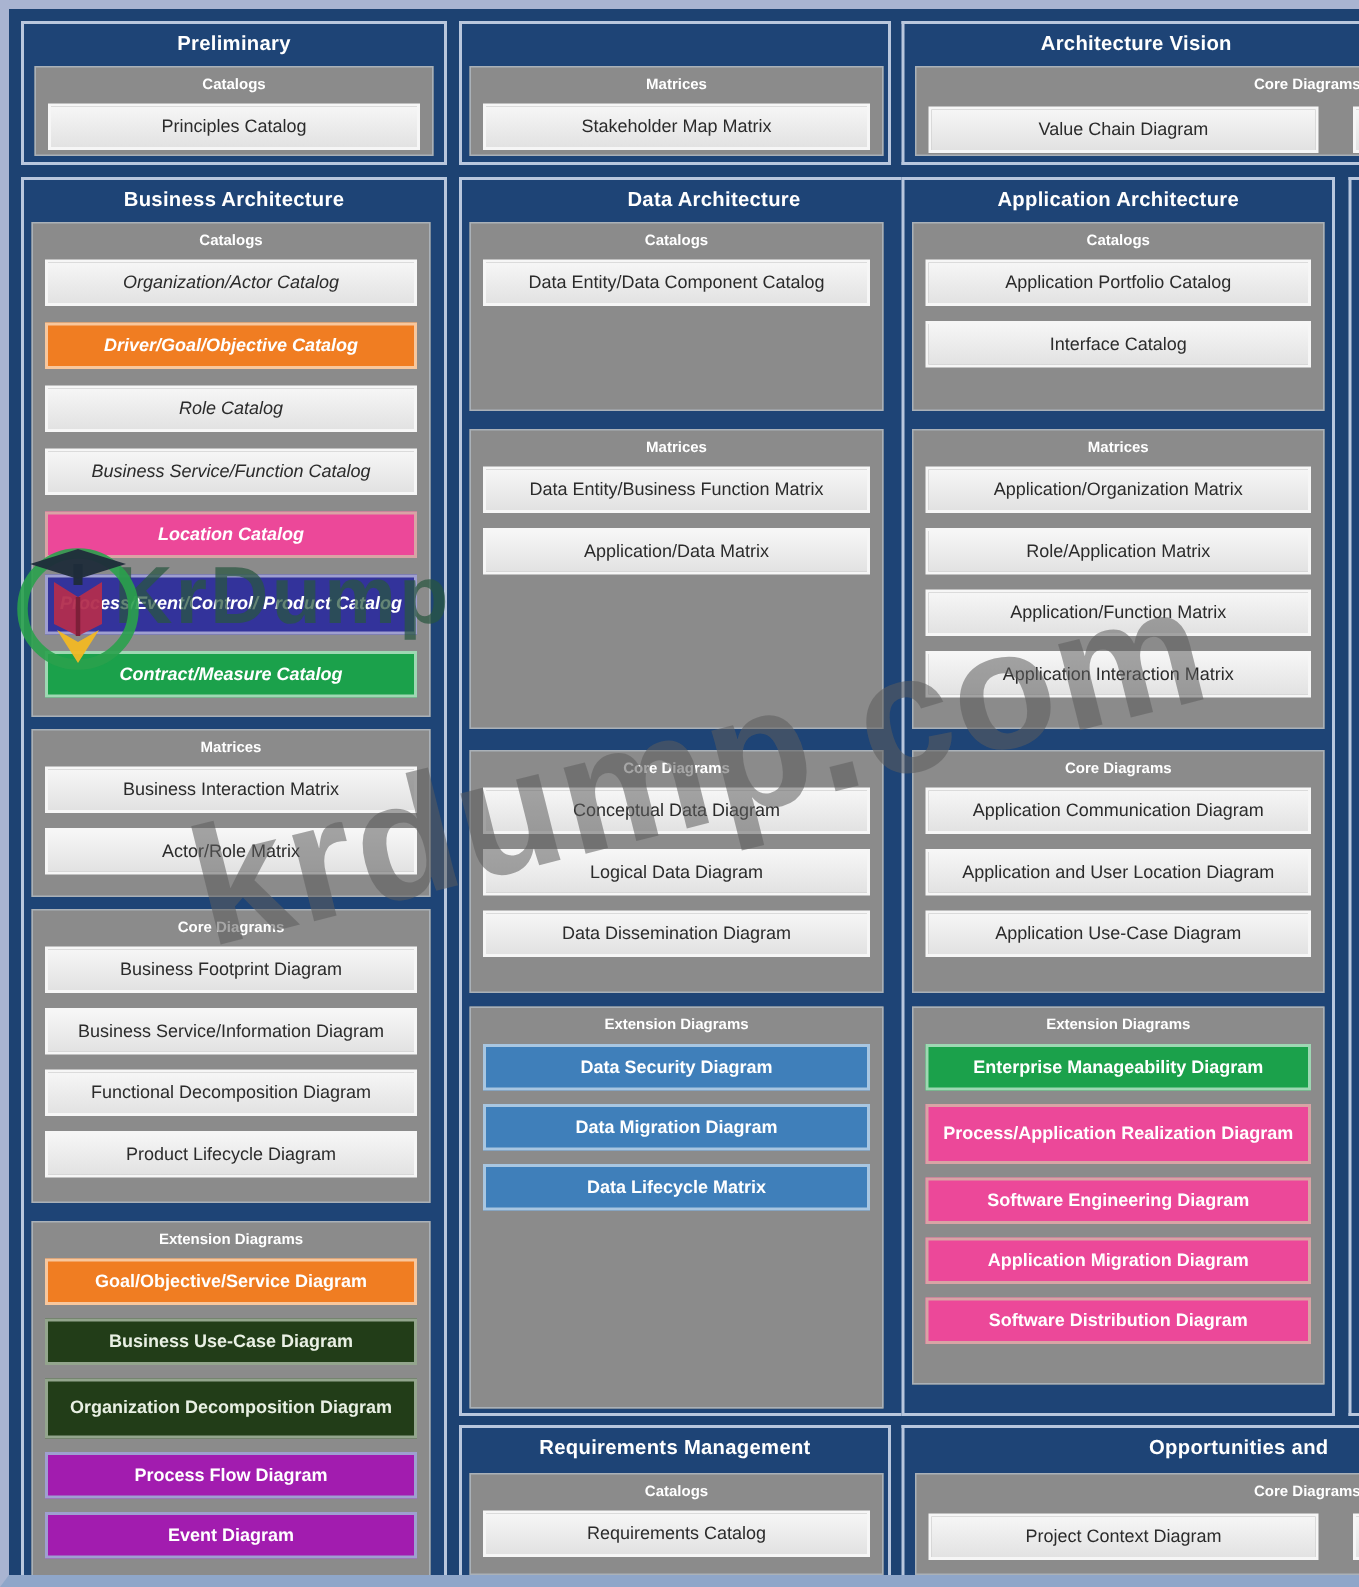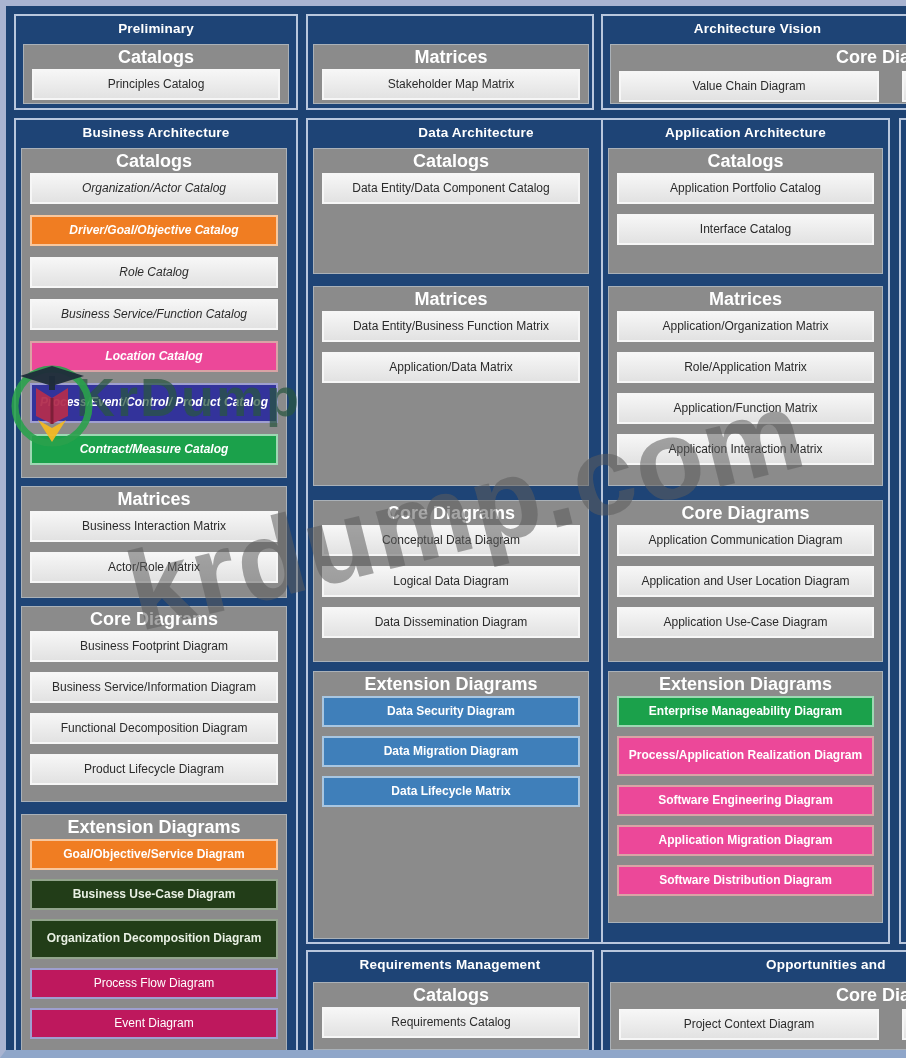--- a/index.html
+++ b/index.html
@@ -9,33 +9,33 @@
     font-family:"Liberation Sans",sans-serif;
     border-left:6px solid #a9b4d1;border-top:6px solid #a9b4d1;border-bottom:8px solid #8fa6c9;
     box-sizing:border-box;
   }
   .section{position:absolute;background:#1e4476;border:2px solid #b9c7dd;box-sizing:border-box;}
   .section.cut-right{border-right:none;}
   .section-title{color:#fff;font-weight:bold;font-size:13.5px;text-align:center;padding-top:5px;
     letter-spacing:.2px;white-space:nowrap;}
   .section-title.abs{position:absolute;top:0;padding-top:5px;}
   .panel{position:absolute;background:#8b8b8b;border:1px solid #aab1b8;box-sizing:border-box;}
-  .panel-header{color:#fff;font-weight:bold;font-size:18px;text-align:center;height:22px;line-height:24px;
+  .panel-header{color:#fff;font-weight:bold;font-size:10px;text-align:center;height:22px;line-height:24px;
     white-space:nowrap;}
   .panel-header.abs{position:absolute;top:0;}
   .items{position:absolute;top:24px;left:8px;right:8px;display:flex;flex-direction:column;gap:11px;}
   .item{min-height:31px;display:flex;align-items:center;justify-content:center;text-align:center;
     font-size:12px;line-height:13.5px;border:2px solid #f6f6f6;box-sizing:border-box;padding:1px 6px;
     color:#2b2b2b;background:linear-gradient(#f6f6f6,#e2e2e2);}
   .item.tall{min-height:40px;}
   .item.abs{position:absolute;height:31px;}
   .c-orange{background:#f07d22;color:#fff;font-weight:bold;border-color:#f8c79d;}
   .c-red{background:#ec4899;color:#fff;font-weight:bold;border-color:#d9a3a5;}
   .c-navy{background:#33339b;color:#fff;font-weight:bold;border-color:#9f9fd0;}
-  .c-navy2{background:#be185d;color:#fff;font-weight:normal;border-color:#9f9fd0;}
+  .c-navy2{background:#a21caf;color:#fff;font-weight:bold;border-color:#9f9fd0;}
   .c-green{background:#1ba14b;color:#fff;font-weight:bold;border-color:#9ed8b3;}
   .c-dkgreen{background:#223d18;color:#e9f0e4;font-weight:bold;border-color:#93a58d;}
   .c-blue{background:#3f7fba;color:#fff;font-weight:bold;border-color:#a8c6e1;}
   .fragment{position:absolute;box-sizing:border-box;border:2px solid #f6f6f6;background:linear-gradient(#f6f6f6,#e2e2e2);}
   
   .wm-diagonal{position:absolute;left:-10px;top:440px;width:940px;text-align:center;
     font-size:112px;font-weight:bold;letter-spacing:2px;color:rgba(92,92,92,.55);
     transform:rotate(-14deg);pointer-events:none;z-index:50;white-space:nowrap;}
   .wm-brand{position:absolute;left:70px;top:360px;font-size:54px;font-weight:bold;letter-spacing:2px;
     color:rgba(40,86,64,.72);pointer-events:none;z-index:51;white-space:nowrap;}

